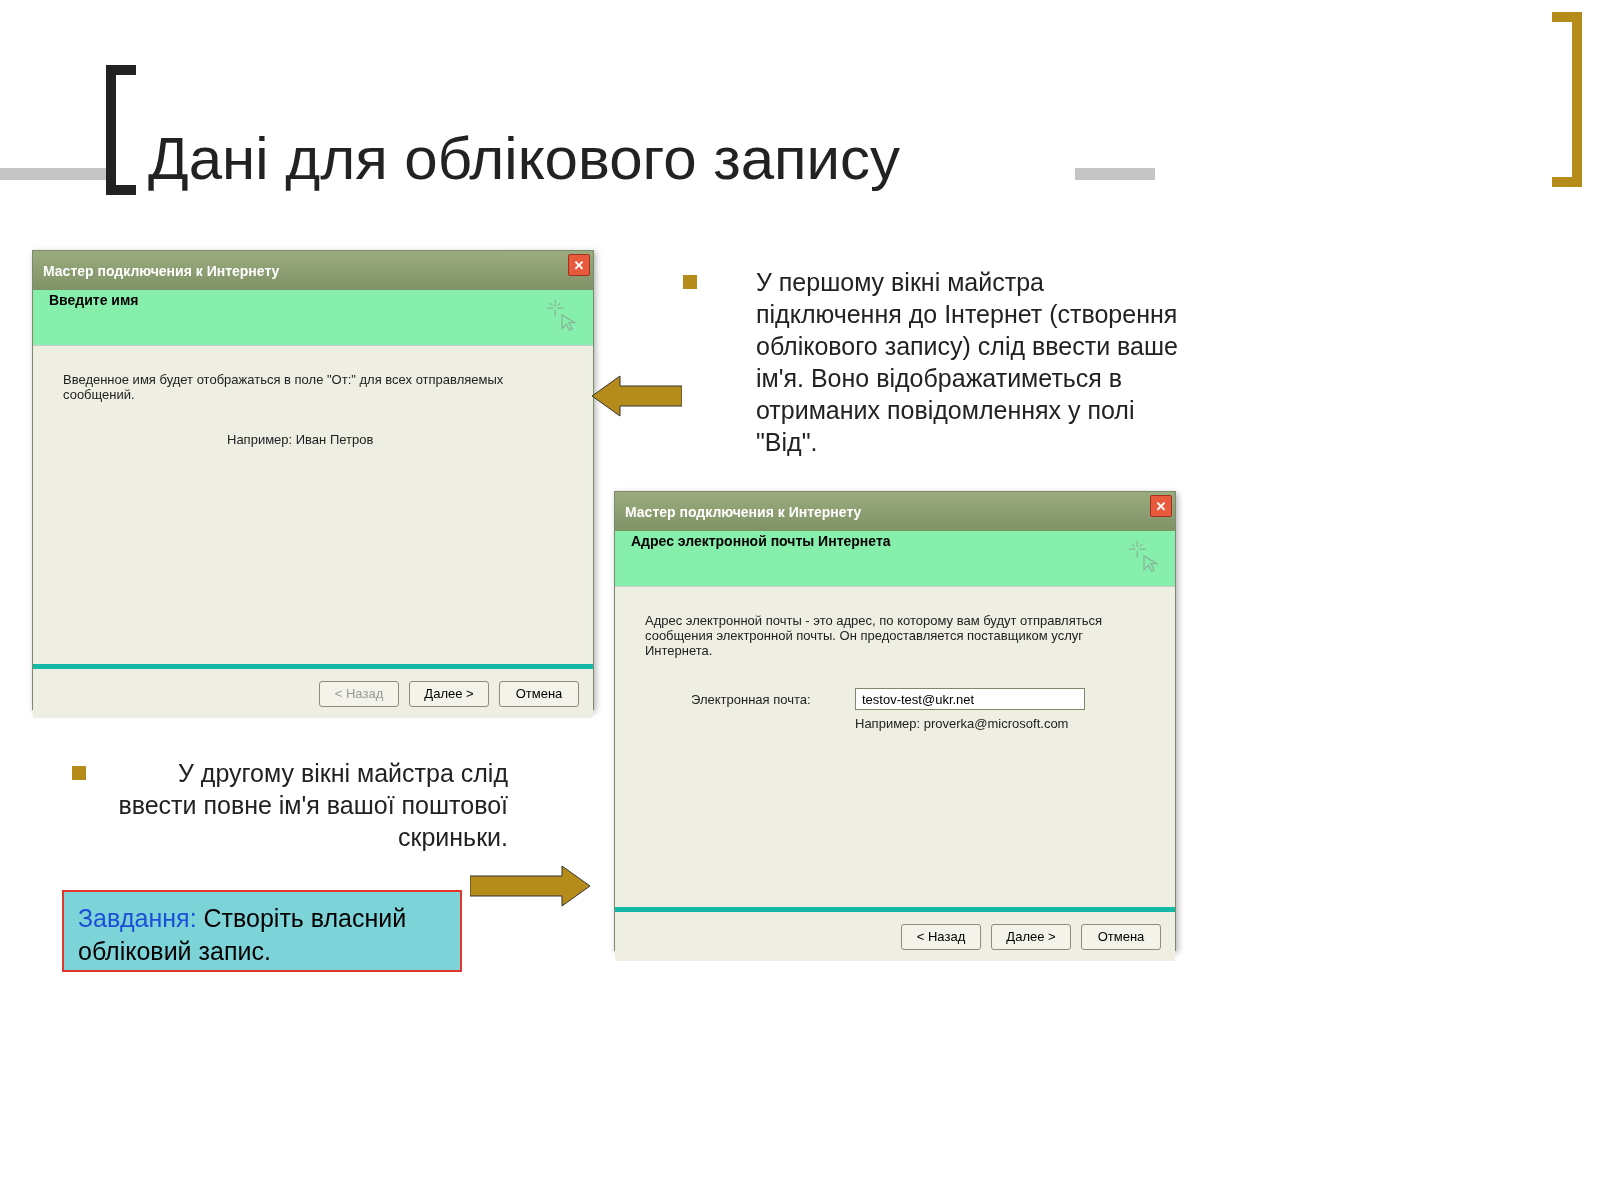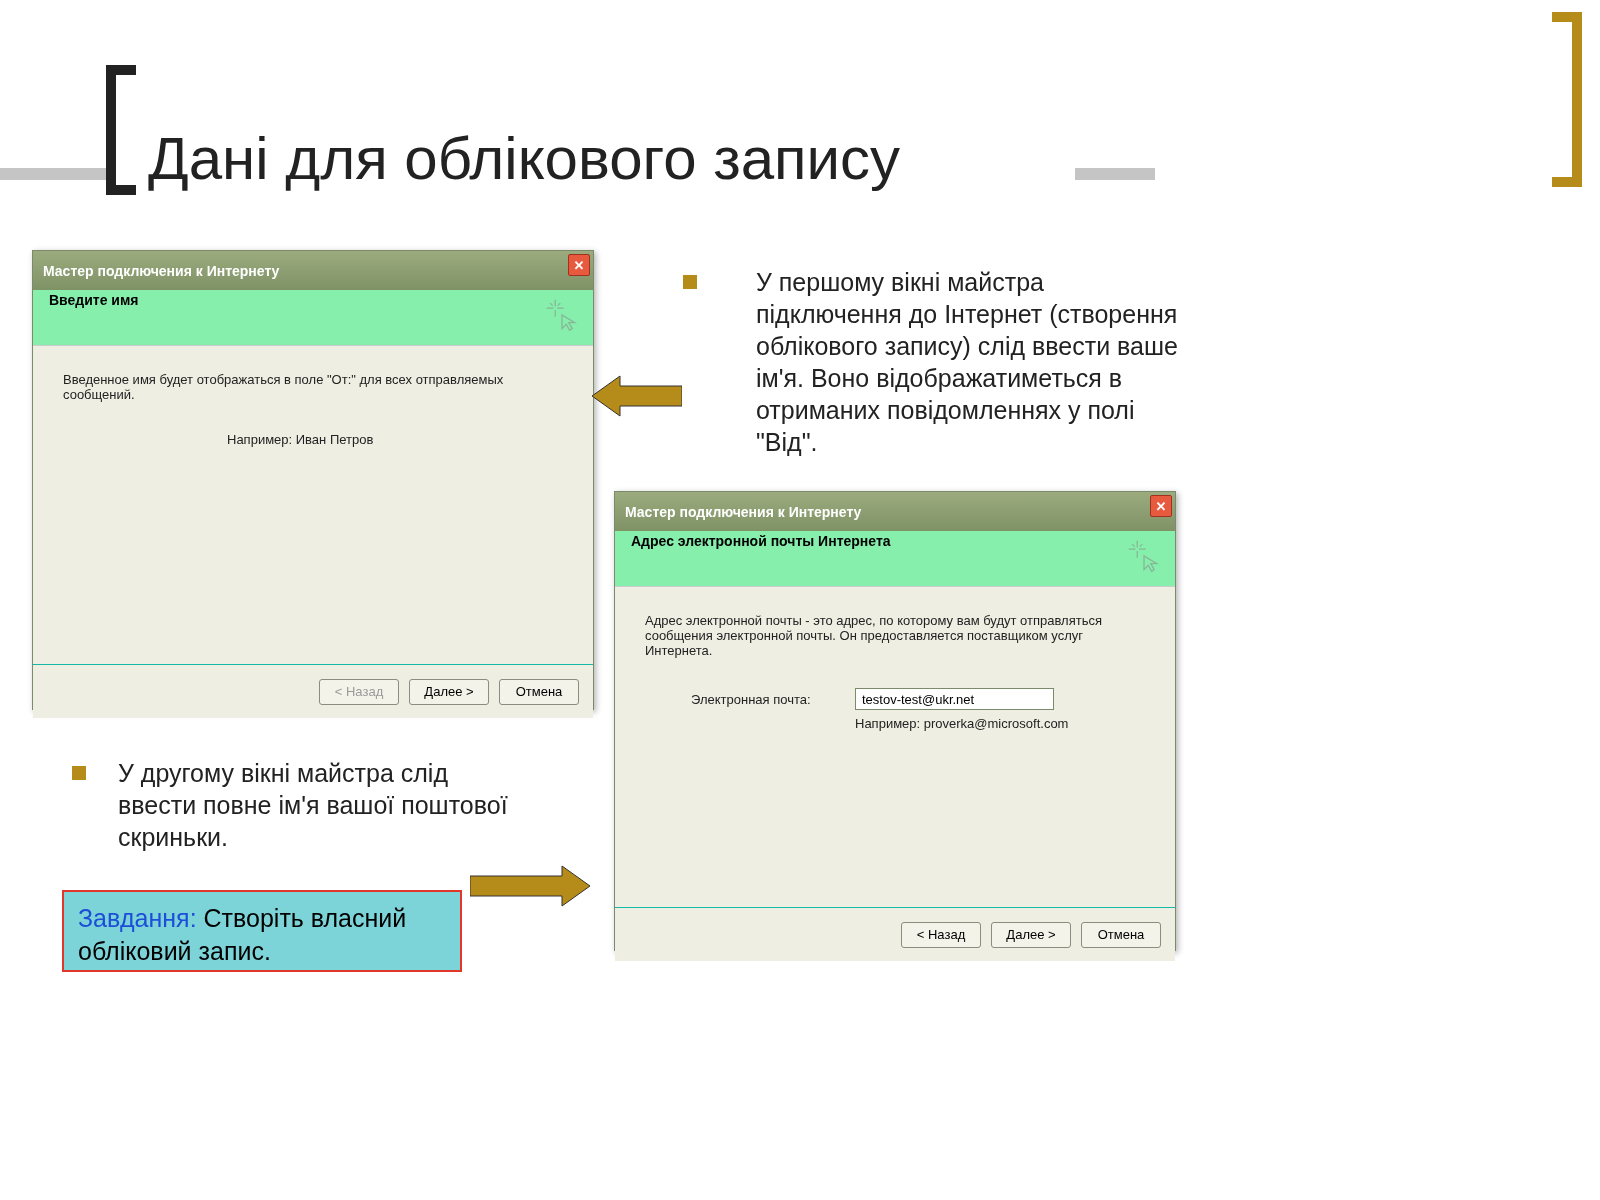--- a/index.html
+++ b/index.html
@@ -119,21 +119,21 @@
     width: 290px;
     height: 22px;
     border: 1px solid #7a8a6a;
     background: #fff;
     font-size: 13px;
     padding: 0 6px;
   }
   .example { padding-left: 164px; font-size: 13px; margin-top: 6px; }
   .dlg-footer {
     height: 54px;
-    border-top: 1px solid #14b8a6;
+    border-top: 5px solid #14b8a6;
     display: flex;
     justify-content: flex-end;
     align-items: center;
     gap: 10px;
     padding-right: 14px;
     background: #efeee3;
   }
   .btn {
     height: 26px;
     min-width: 80px;
@@ -167,21 +167,21 @@
   .arrow svg { display:block; }
   .arrow1 { left: 592px; top: 372px; }
   
   .dialog2 { left: 614px; top: 491px; width: 562px; height: 460px; }
   .dialog2 .dlg-body { height: 320px; }
   .field-row2 { display:flex; align-items:center; gap:14px; padding-left:46px; }
   .field-label2 { width: 150px; font-size:13px; }
   .example2 { padding-left: 210px; font-size:13px; margin-top:6px;}
   
   .para2-bullet { left: 72px; top: 766px; }
-  .para2 { left: 118px; top: 757px; width: 390px; }
+  .para2 { left: 118px; top: 757px; width: 390px; text-align: right; }
   .arrow2 { left: 470px; top: 862px; }
   
   .task-box {
     position: absolute;
     left: 62px;
     top: 890px;
     width: 400px;
     height: 82px;
     background: #7dd4d8;
     border: 2px solid #e0362b;
@@ -246,21 +246,21 @@
     <span>Адрес электронной почты Интернета</span>
     <svg class="magic-icon" viewBox="0 0 40 40">
       <path d="M12 2 L12 10 M2 12 L10 12 M14 12 L22 12 M12 14 L12 22 M6 6 L9 9 M15 9 L18 6" stroke="#888" stroke-width="1.5" fill="none"></path>
       <path d="M20 20 L20 36 L25 31 L29 38 L32 36 L28 29 L35 29 Z" fill="none" stroke="#888" stroke-width="1.5"></path>
     </svg>
   </div>
   <div class="dlg-body">
     <div class="dlg-desc">Адрес электронной почты - это адрес, по которому вам будут отправляться сообщения электронной почты. Он предоставляется поставщиком услуг Интернета.</div>
     <div class="field-row2">
       <div class="field-label2">Электронная почта:</div>
-      <input class="text-input" style="width: 199px;" value="testov-test@ukr.net">
+      <input class="text-input" style="width: 230px;" value="testov-test@ukr.net">
     </div>
     <div class="example2">Например: proverka@microsoft.com</div>
   </div>
   <div class="dlg-footer">
     <button class="btn">&lt; Назад</button>
     <button class="btn">Далее &gt;</button>
     <button class="btn">Отмена</button>
   </div>
 </div>
 

